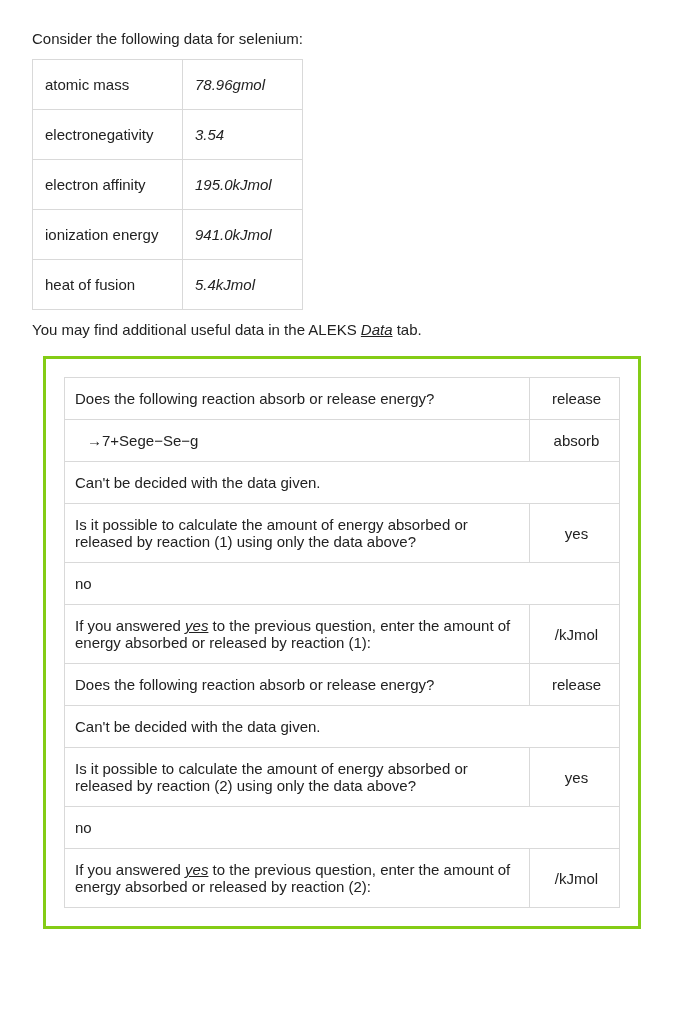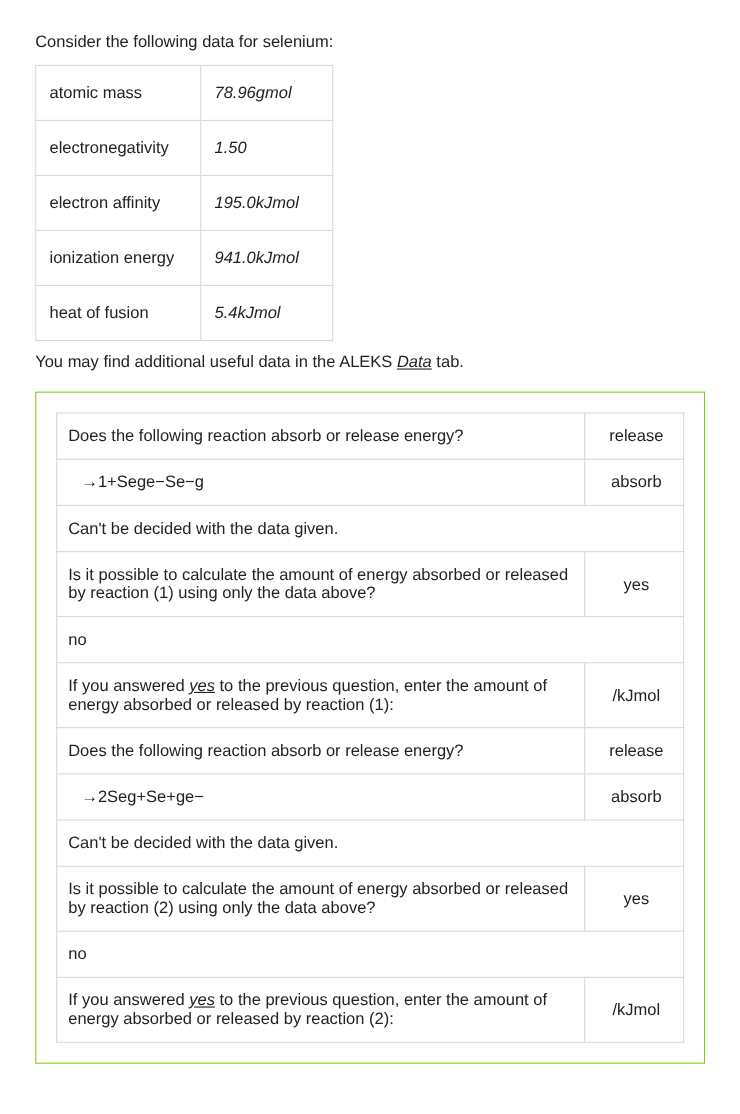--- a/index.html
+++ b/index.html
@@ -20,22 +20,23 @@
   .data-table td {
     border: 1px solid #d9d9d9;
     padding: 16px 12px;
     vertical-align: middle;
   }
   .data-table td:first-child { width: 150px; }
   .data-table td:last-child { width: 120px; font-style: italic; }
   .note { margin: 0 0 18px 0; }
   .italic { font-style: italic; text-decoration: underline; }
   .box {
-    border: 1px solid #84cc16;
+    border: 3px solid #84cc16;
     padding: 18px;
+    margin-left: 11px;
   }
   .q-table {
     border-collapse: collapse;
     width: 100%;
   }
   .q-table td {
     border: 1px solid #d9d9d9;
     padding: 12px 10px;
     vertical-align: middle;
   }
@@ -52,21 +53,21 @@
 <p class="intro">Consider the following data for selenium:</p>
 
 <table class="data-table">
   <tbody>
       <tr>
     <td>atomic mass</td>
     <td>78.96gmol</td>
   </tr>
   <tr>
     <td>electronegativity</td>
-    <td>1.50</td>
+    <td>3.54</td>
   </tr>
   <tr>
     <td>electron affinity</td>
     <td>195.0kJmol</td>
   </tr>
   <tr>
     <td>ionization energy</td>
     <td>941.0kJmol</td>
   </tr>
   <tr>
@@ -81,21 +82,21 @@
 </p>
 
 <div class="box">
   <table class="q-table">
     <tbody>
         <tr>
       <td>Does the following reaction absorb or release energy?</td>
       <td class="ans">release</td>
     </tr>
     <tr>
-      <td class="indent">→1+Sege−Se−g</td>
+      <td class="indent">→7+Sege−Se−g</td>
       <td class="ans">absorb</td>
     </tr>
     <tr>
       <td colspan="2">Can't be decided with the data given.</td>
     </tr>
     <tr>
       <td>Is it possible to calculate the amount of energy absorbed or released by reaction (1) using only the data above?</td>
       <td class="ans">yes</td>
     </tr>
     <tr>
@@ -105,24 +106,20 @@
       <td>
         <span>If you answered </span><span class="italic">yes</span><span> to the previous question, enter the amount of energy absorbed or released by reaction (1):</span>
       </td>
       <td class="ans">/kJmol</td>
     </tr>
     <tr>
       <td>Does the following reaction absorb or release energy?</td>
       <td class="ans">release</td>
     </tr>
     <tr>
-      <td class="indent">→2Seg+Se+ge−</td>
-      <td class="ans">absorb</td>
-    </tr>
-    <tr>
       <td colspan="2">Can't be decided with the data given.</td>
     </tr>
     <tr>
       <td>Is it possible to calculate the amount of energy absorbed or released by reaction (2) using only the data above?</td>
       <td class="ans">yes</td>
     </tr>
     <tr>
       <td colspan="2">no</td>
     </tr>
     <tr>

